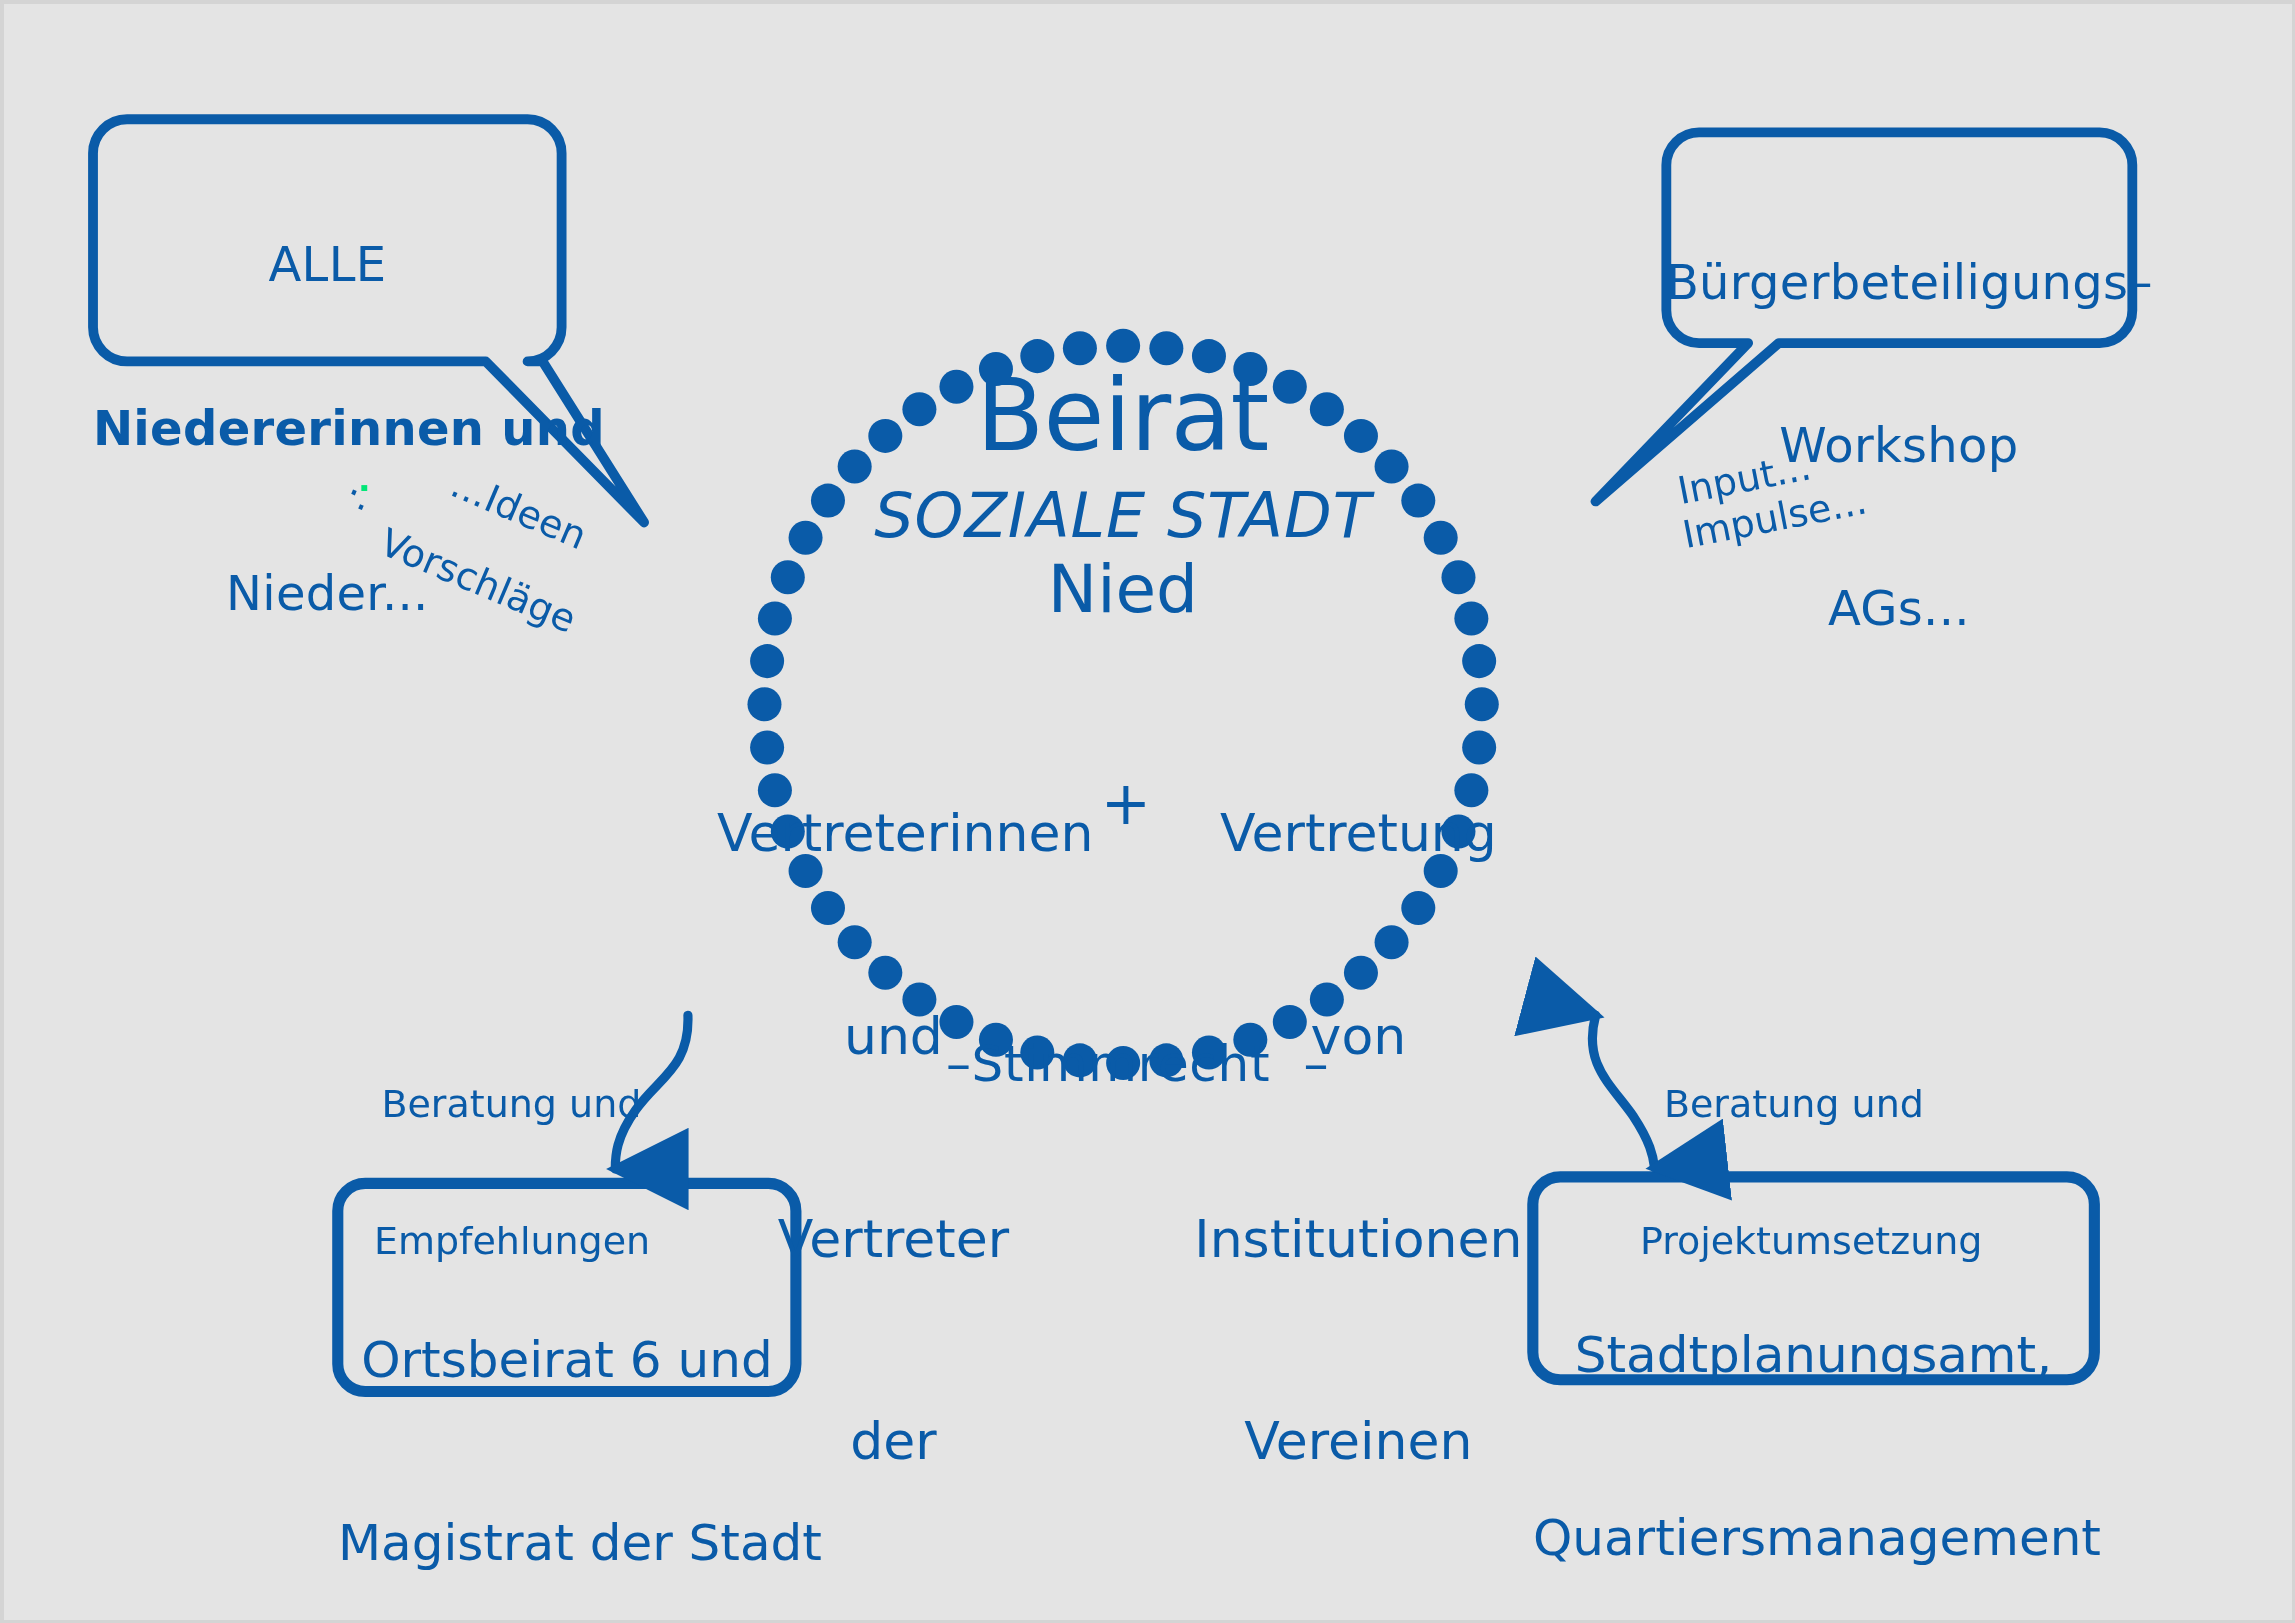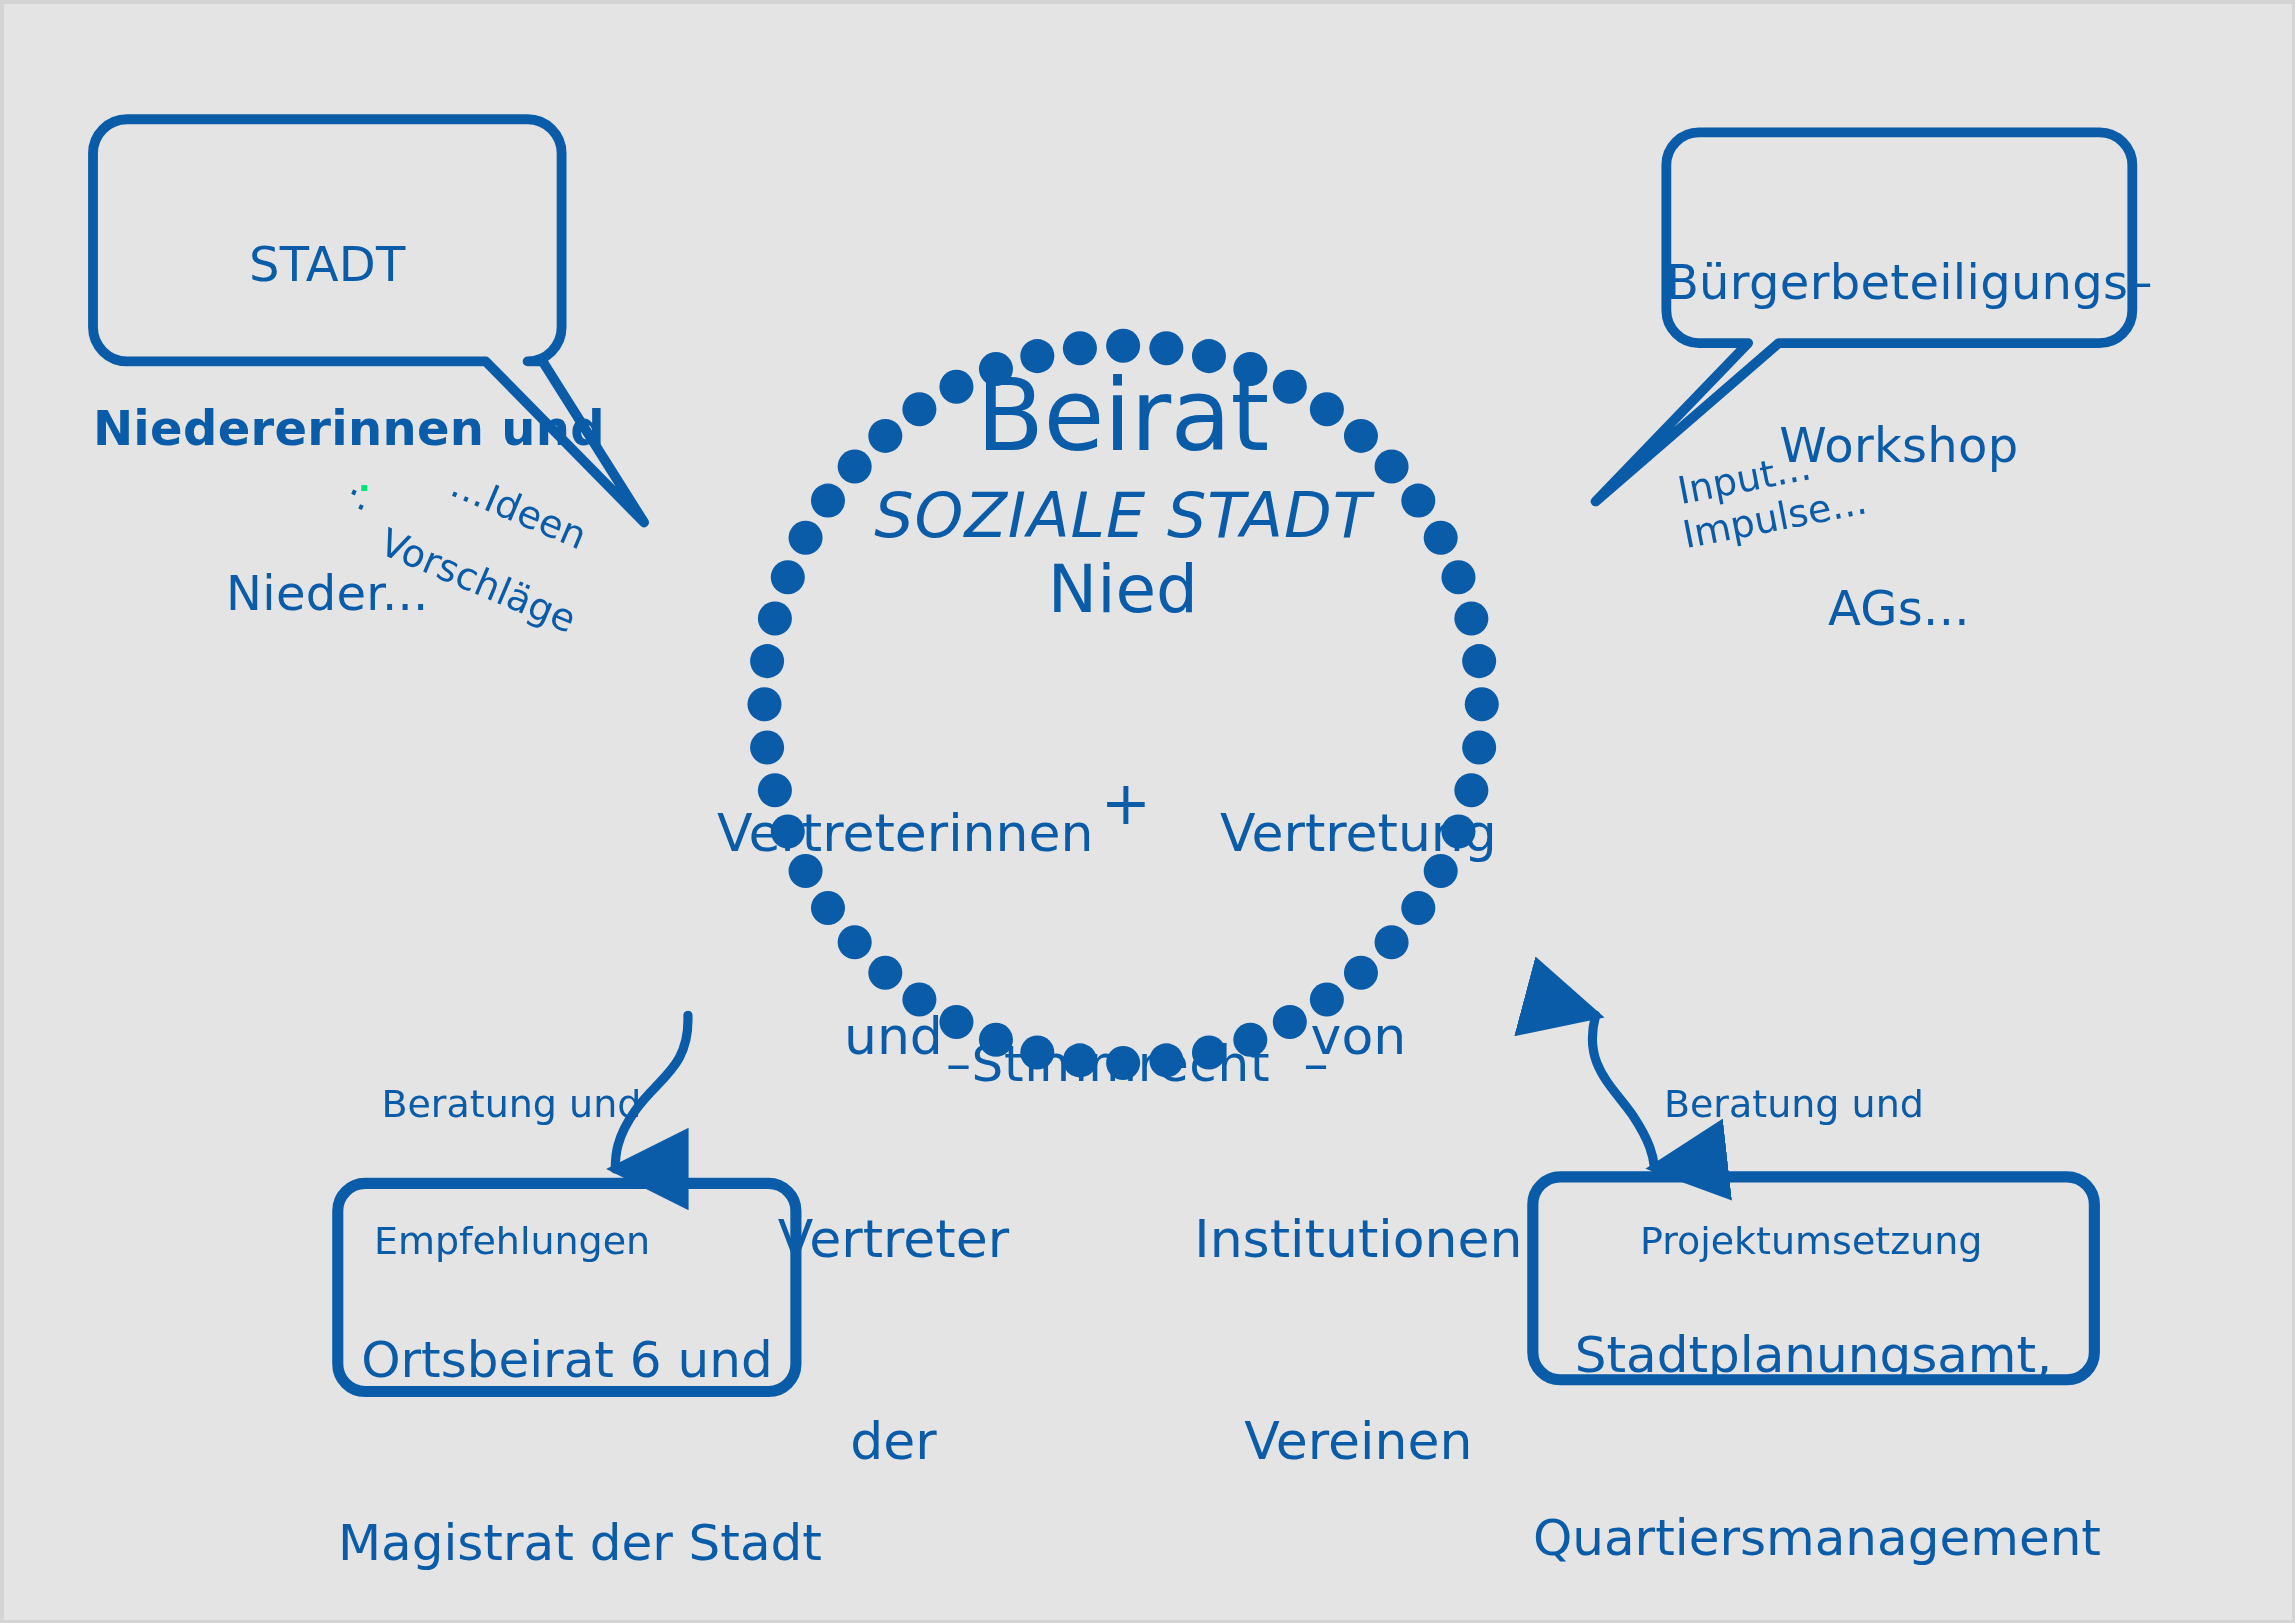--- a/index.html
+++ b/index.html
@@ -133,21 +133,21 @@
     <rect x="2336" y="1792" width="858" height="310" rx="42" ry="42" fill="none" stroke="#0a5ba8" stroke-width="17"></rect>
 
     <path d="M 1045,1545 C 1048,1625 1000,1640 965,1690 C 935,1732 934,1760 934,1780" fill="none" stroke="#0a5ba8" stroke-width="14" stroke-linecap="round" marker-end="url(#arrowDown)"></path>
 
     <path d="M 2432,1545 C 2412,1620 2455,1650 2490,1700 C 2515,1738 2520,1760 2522,1778" fill="none" stroke="#0a5ba8" stroke-width="14" stroke-linecap="round" marker-start="url(#arrowStartUp)" marker-end="url(#arrowDown)"></path>
 
     <rect x="546" y="735" width="9" height="9" fill="#00e676"></rect>
   </svg>
 
   <div class="txt bubble-text" style="left:89px;top:131px;width:469px;">
-    <div>STADT</div>
+    <div>ALLE</div>
     <div style="margin-top:9.2px;font-weight:bold;">Niedererinnen und</div>
     <div style="margin-top:9.2px;">Nieder...</div>
   </div>
 
   <div class="txt bubble-text" style="left:1662px;top:149px;width:466px;">
     <div>Bürgerbeteiligungs–</div>
     <div style="margin-top:7.9px;text-align:center;">Workshop</div>
     <div style="margin-top:7.9px;">AGs...</div>
   </div>
 

